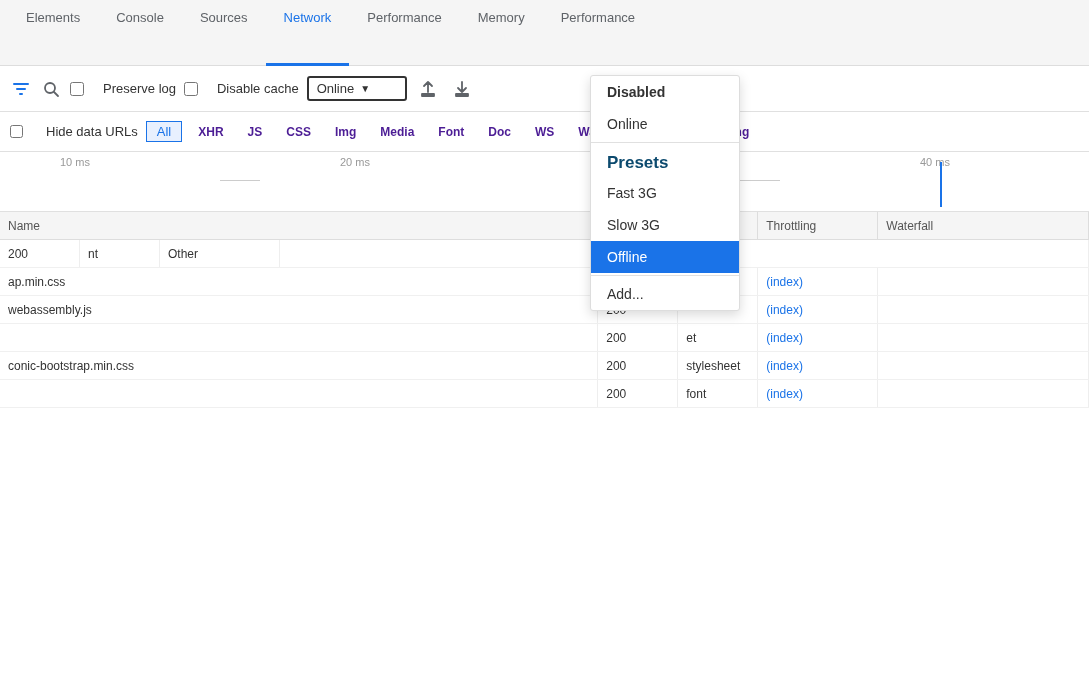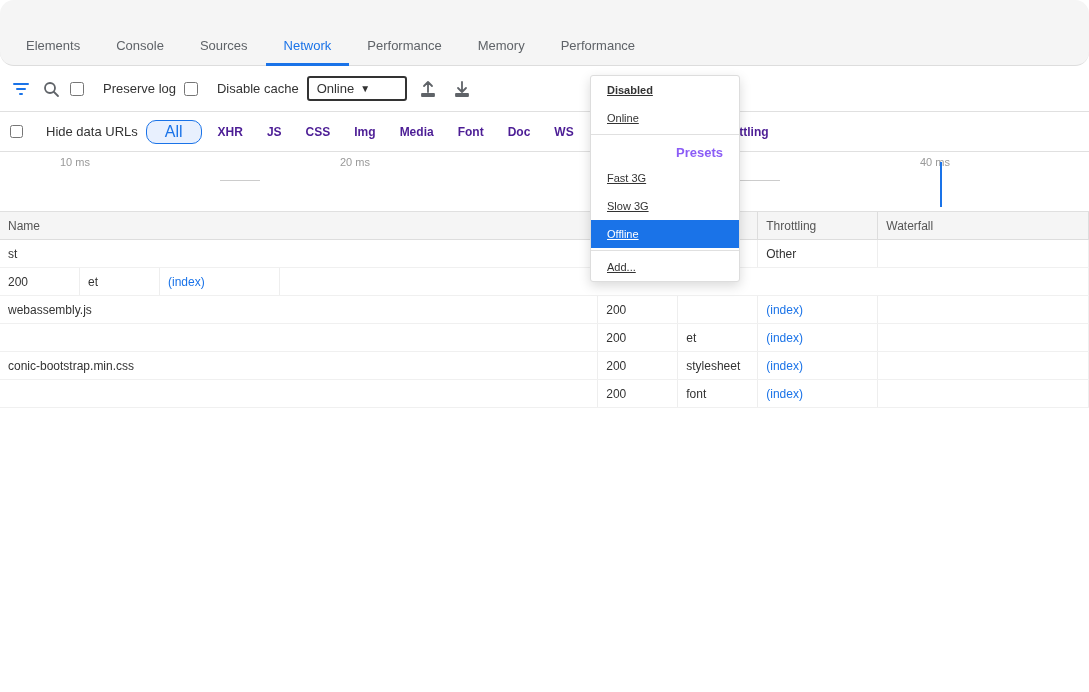--- a/index.html
+++ b/index.html
@@ -9,26 +9,24 @@
       background: #fff;
       color: #333;
       width: 1089px;
       height: 692px;
       overflow: hidden;
     }
 
     
     .tab-bar {
       display: flex;
-      align-items: flex-end;
       border-bottom: 1px solid #ddd;
       height: 66px;
       padding: 0 8px;
       background: #f5f5f5;
-      border-radius: 14px;
     }
     .tab-item {
       padding: 10px 18px;
       font-size: 13px;
       color: #5f6368;
       cursor: pointer;
       border-bottom: 3px solid transparent;
       margin-bottom: -1px;
       white-space: nowrap;
       user-select: none;
@@ -125,26 +123,26 @@
     .filter-checkbox-label {
       display: flex;
       align-items: center;
       gap: 23px;
       cursor: pointer;
       font-size: 13px;
       color: #333;
       white-space: nowrap;
     }
     .filter-btn {
-      padding: 2px 18px;
-      border-radius: 10px;
+      padding: 2px 10px;
+      border-radius: 0;
       border: 1px solid transparent;
       background: #e0e0e0;
       cursor: pointer;
-      font-size: 16px;
+      font-size: 13px;
       color: #333;
     }
     .filter-btn.active {
       background: #e8f0fe;
       color: #1a73e8;
       border-color: #1a73e8;
     }
     .filter-type {
       padding: 2px 8px;
       font-size: 12px;
@@ -242,35 +240,33 @@
       left: 590px;
       z-index: 100;
       background: #fff;
       border: 1px solid #ddd;
       border-radius: 3px;
       box-shadow: 0 4px 12px rgba(0,0,0,0.15);
       width: 150px;
     }
     .dropdown-item {
       padding: 8px 16px;
-      font-size: 11px;
-      cursor: pointer;
-      color: #333;
-      text-decoration: underline;
+      font-size: 14px;
+      cursor: pointer;
+      color: #333;
     }
     .dropdown-item.selected {
       background: #1a73e8;
       color: #fff;
     }
     .dropdown-section-header {
       padding: 8px 16px 4px;
-      font-size: 13px;
+      font-size: 17px;
       font-weight: 700;
-      color: #8b5cf6;
-      text-align: right;
+      color: #0c4a6e;
     }
     .dropdown-divider {
       height: 1px;
       background: #e0e0e0;
       margin: 2px 0;
     }
   </style>
 </head>
 <body>
 
@@ -356,27 +352,27 @@
 <div class="table-header">
   <div class="th th-name">Name</div>
   <div class="th th-status">Status</div>
   <div class="th th-type">Type</div>
   <div class="th th-initiator">Throttling</div>
   <div class="th th-waterfall">Waterfall</div>
 </div>
 
 <div class="table-body">
   <div class="table-row">
-    <div class="td td-name">st</div>
     <div class="td td-status">200</div>
     <div class="td td-type">nt</div>
     <div class="td td-initiator">Other</div>
     <div class="td td-waterfall"></div>
   </div>
   <div class="table-row">
+    <div class="td td-name">ap.min.css</div>
     <div class="td td-status">200</div>
     <div class="td td-type">et</div>
     <div class="td td-initiator">
         <a class="link-blue">(index)</a>
       </div>
     <div class="td td-waterfall"></div>
   </div>
   <div class="table-row">
     <div class="td td-name">webassembly.js</div>
     <div class="td td-status">200</div>

